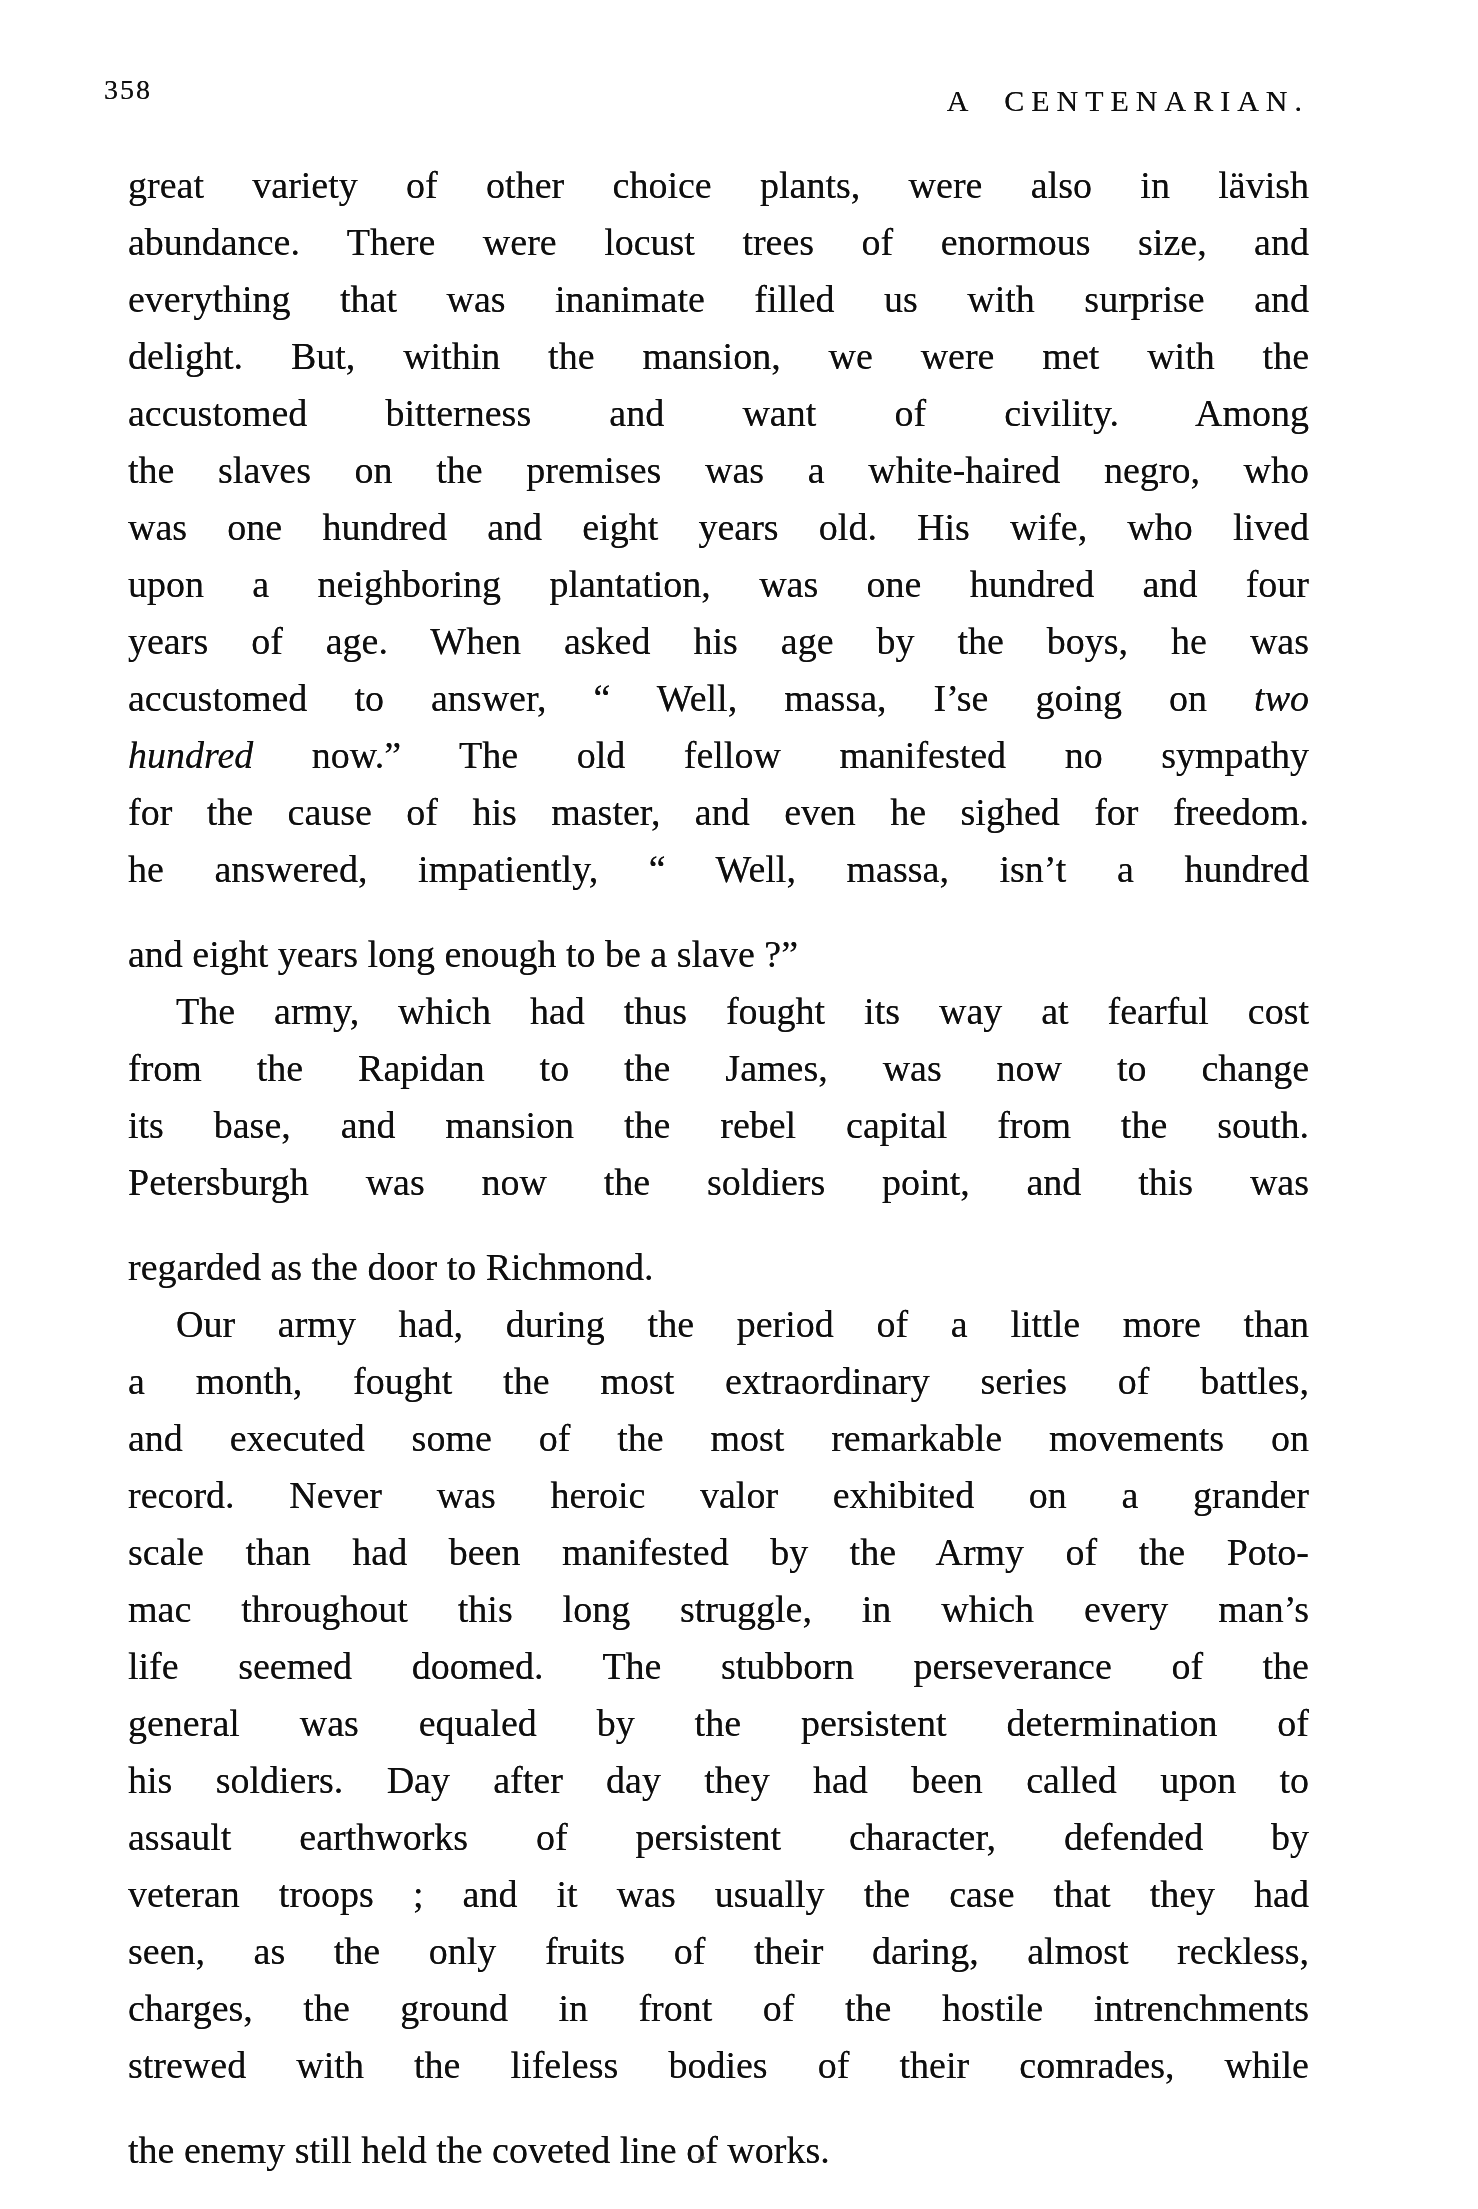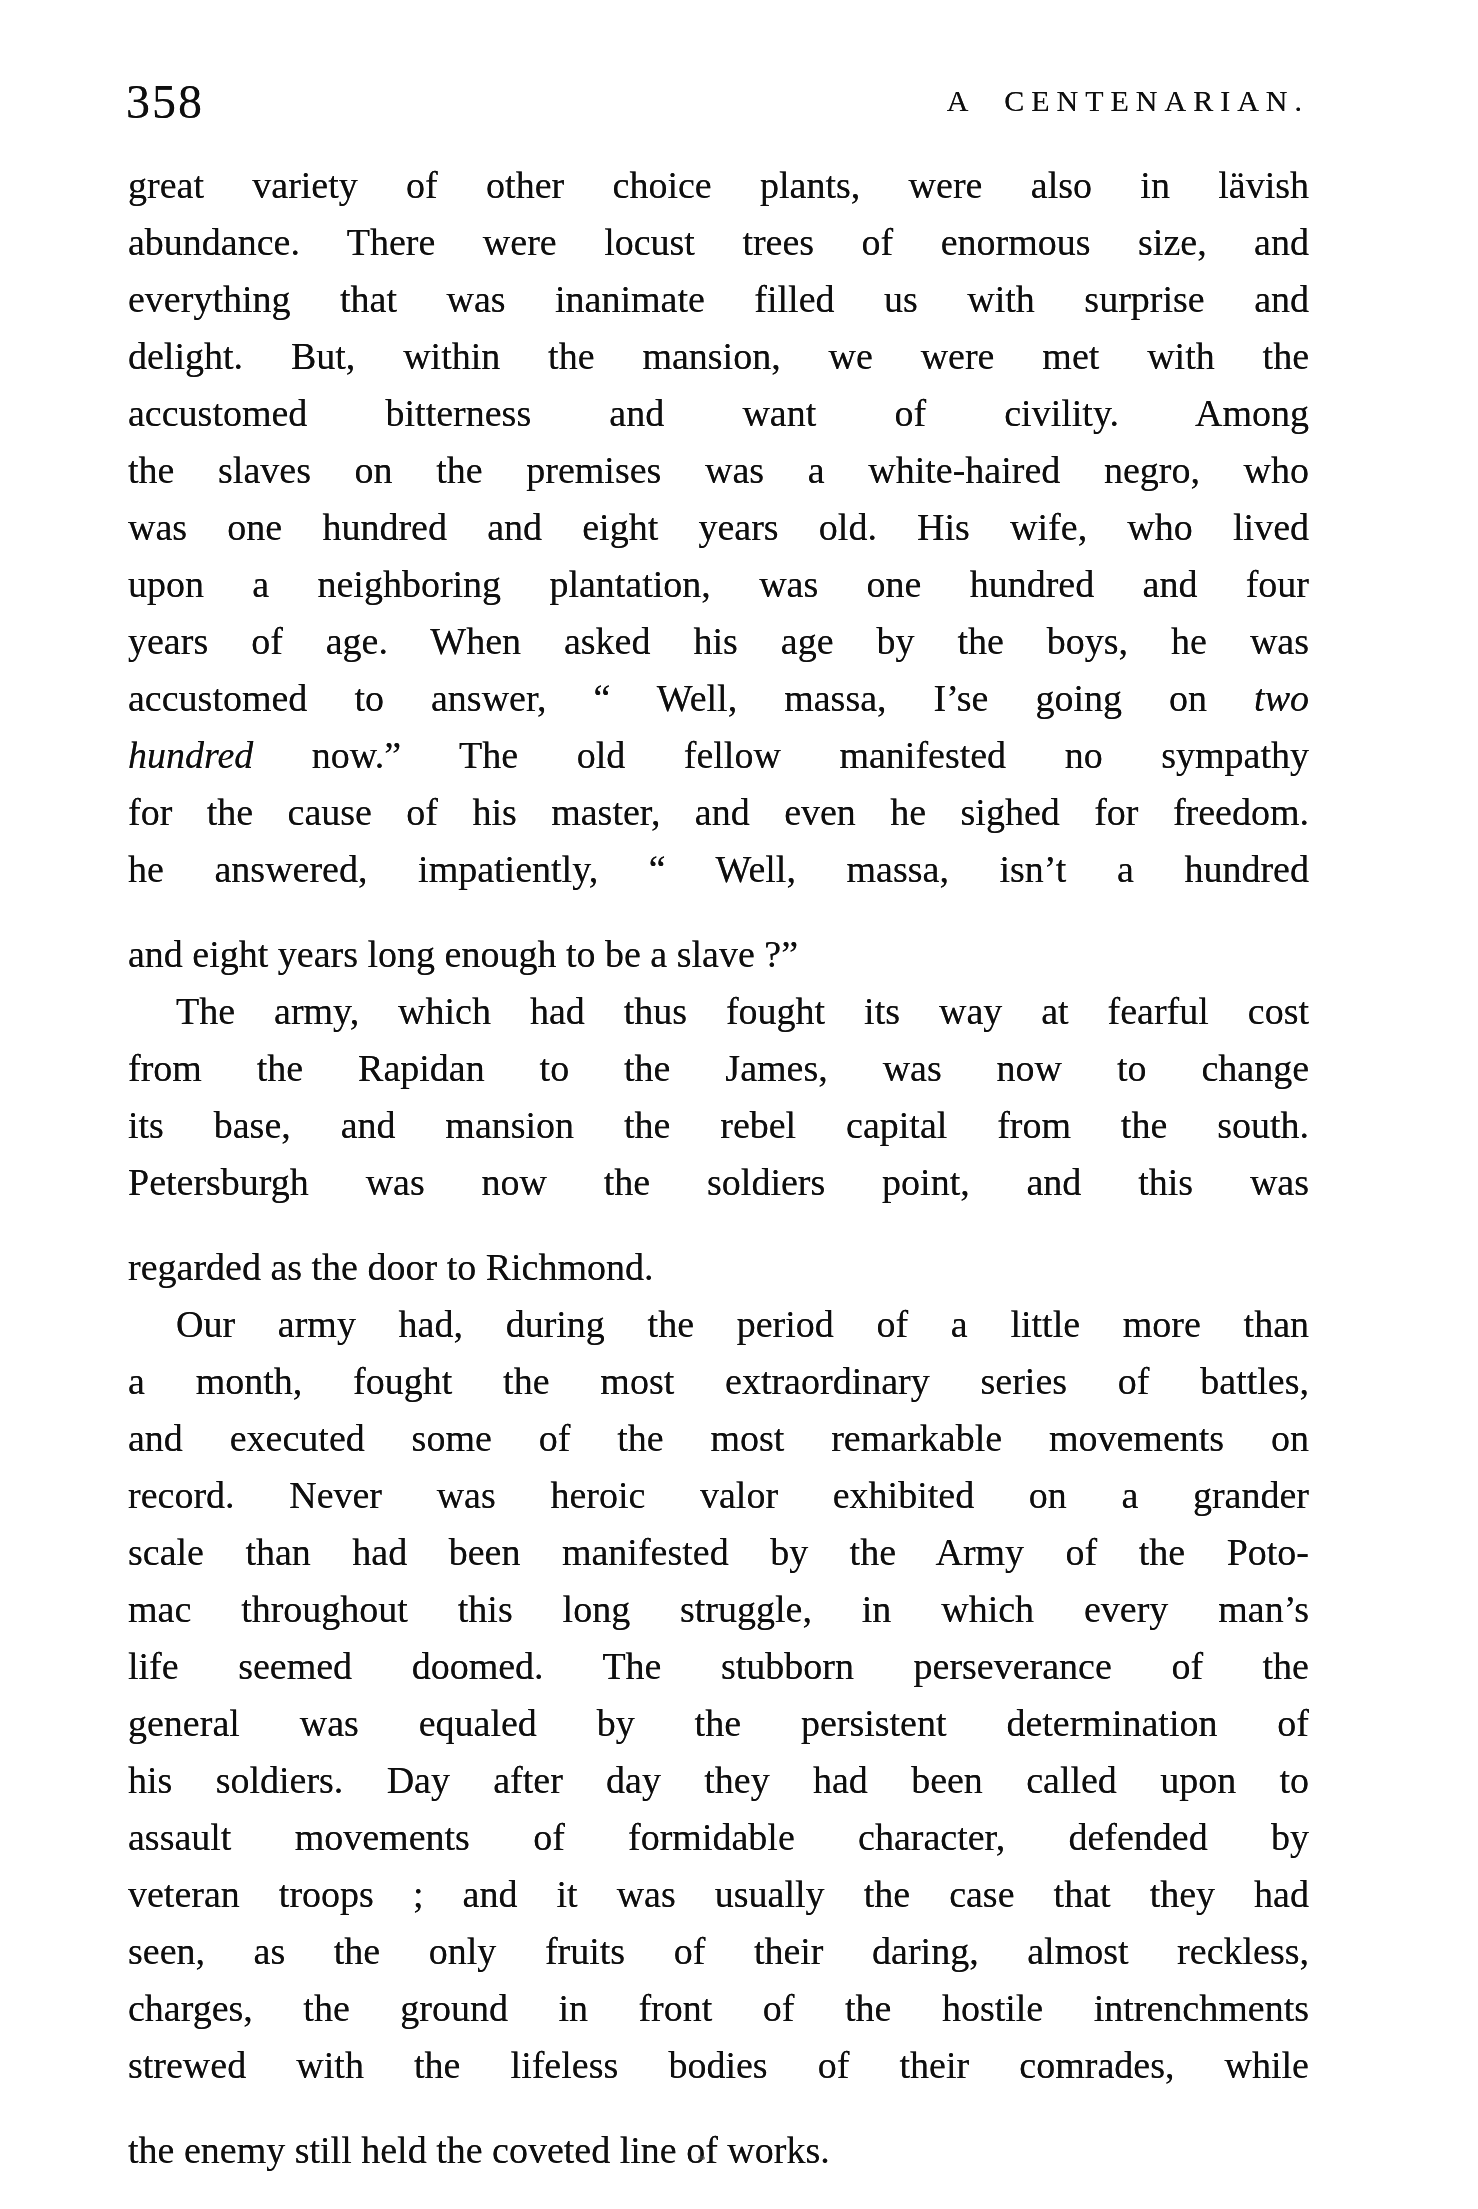--- a/index.html
+++ b/index.html
@@ -12,23 +12,23 @@
     width: 1478px;
     height: 2209px;
     background: #ffffff;
     color: #0e0e0e;
     font-family: "Liberation Serif", "DejaVu Serif", serif;
     overflow: hidden;
     text-shadow: 0 0 0.5px rgba(0,0,0,0.75);
   }
   .page-number {
     position: absolute;
-    left: 126px;
+    left: 104px;
     top: 74px;
-    font-size: 48px;
+    font-size: 28px;
     letter-spacing: 2px;
   }
   .running-title {
     position: absolute;
     left: 128px;
     top: 84px;
     width: 1181px;
     text-align: right;
     font-size: 30px;
     letter-spacing: 7px;
@@ -96,21 +96,21 @@
       <div class="line para-end"><span class="seg">regarded as the door to Richmond.</span></div>
       <div class="line indent"><span class="seg">Our army had, during the period of a little more than</span></div>
       <div class="line"><span class="seg">a month, fought the most extraordinary series of battles,</span></div>
       <div class="line"><span class="seg">and executed some of the most remarkable movements on</span></div>
       <div class="line"><span class="seg">record.  Never was heroic valor exhibited on a grander</span></div>
       <div class="line"><span class="seg">scale than had been manifested by the Army of the Poto-</span></div>
       <div class="line"><span class="seg">mac throughout this long struggle, in which every man’s</span></div>
       <div class="line"><span class="seg">life seemed doomed.  The stubborn perseverance of the</span></div>
       <div class="line"><span class="seg">general was equaled by the persistent determination of</span></div>
       <div class="line"><span class="seg">his soldiers.  Day after day they had been called upon to</span></div>
-      <div class="line"><span class="seg">assault movements of formidable character, defended by</span></div>
+      <div class="line"><span class="seg">assault earthworks of persistent character, defended by</span></div>
       <div class="line"><span class="seg">veteran troops ; and it was usually the case that they had</span></div>
       <div class="line"><span class="seg">seen, as the only fruits of their daring, almost reckless,</span></div>
       <div class="line"><span class="seg">charges, the ground in front of the hostile intrenchments</span></div>
       <div class="line"><span class="seg">strewed with the lifeless bodies of their comrades, while</span></div>
       <div class="line para-end"><span class="seg">the enemy still held the coveted line of works.</span></div>
     </div>
 
   <div class="speck"></div>
 </div>
 

